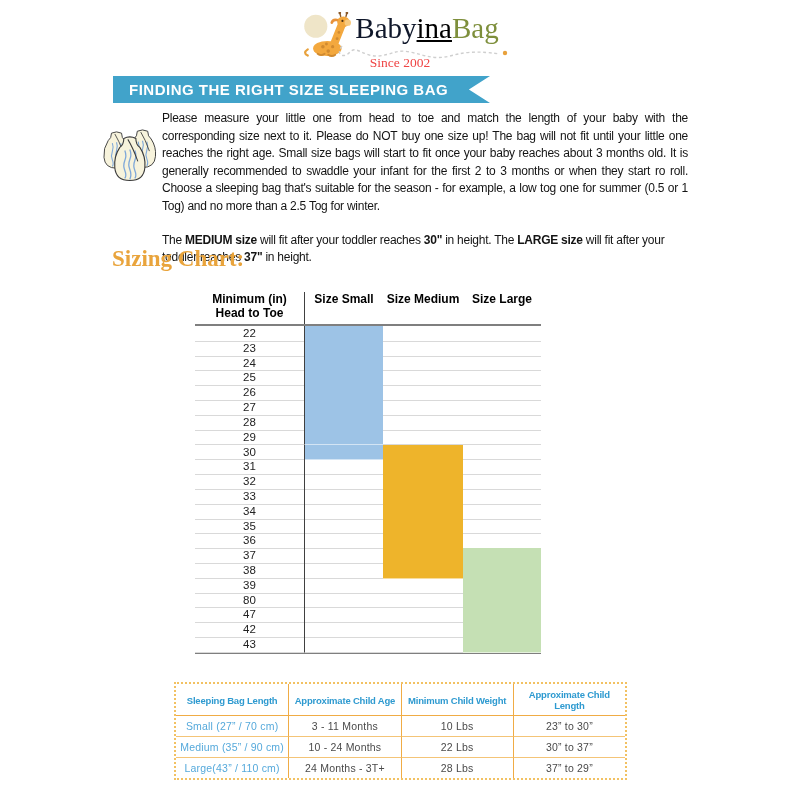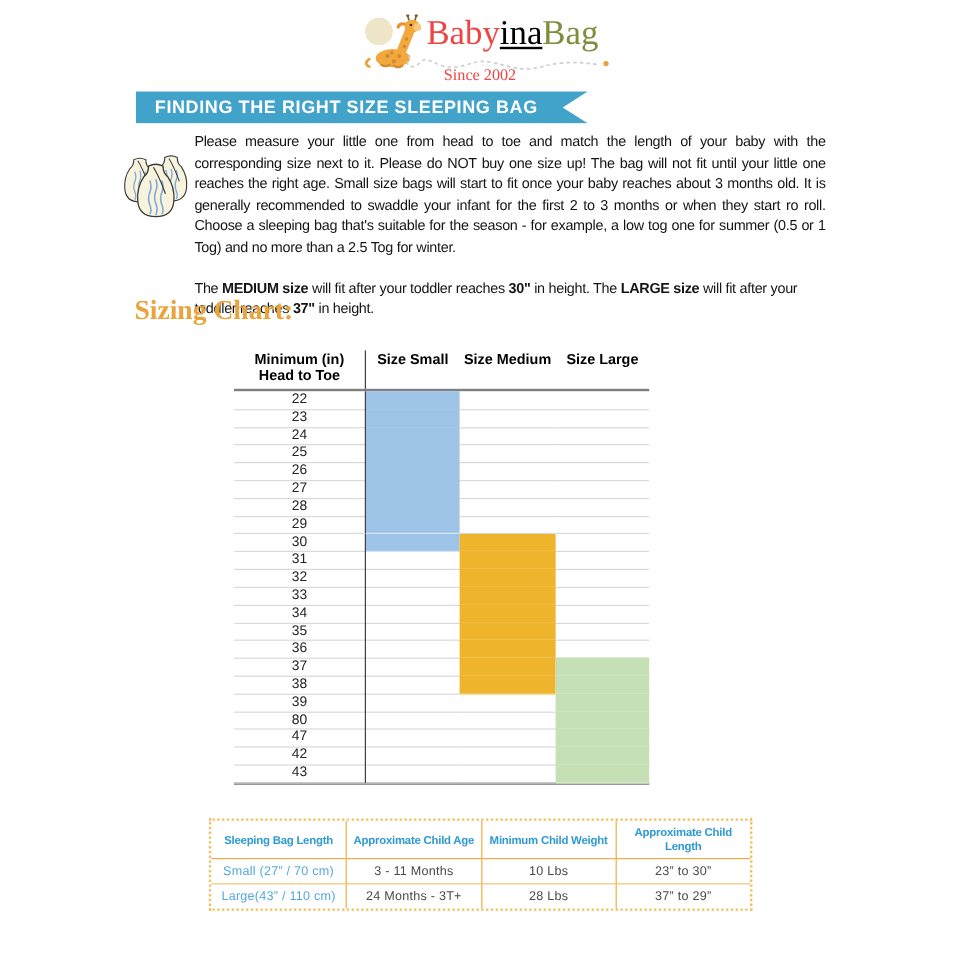--- a/index.html
+++ b/index.html
@@ -81,21 +81,21 @@
         <path d="M40,9 q-5,-1 -6,3" stroke="#E8923A" stroke-width="3" fill="none" stroke-linecap="round"></path>
         <circle cx="46" cy="10" r="1.2" fill="#4a3018"></circle>
         <circle cx="24" cy="39" r="2" fill="#D08A30"></circle>
           <circle cx="30" cy="44" r="2" fill="#D08A30"></circle>
         <circle cx="35" cy="39" r="1.8" fill="#D08A30"></circle>
           <circle cx="28" cy="36" r="1.6" fill="#D08A30"></circle>
         <circle cx="40" cy="30" r="1.6" fill="#D08A30"></circle>
           <circle cx="42" cy="23" r="1.5" fill="#D08A30"></circle>
         <path d="M18,47 q4,3 8,0 M30,48 q4,3 8,0" stroke="#D08A30" stroke-width="2" fill="none" stroke-linecap="round"></path>
       </svg>
-      <div class="brand"><span style="color: #ef4444;">Baby</span><span style="color: #000000; text-decoration: underline;">ina</span><span style="color: rgb(126, 143, 60);">Bag</span></div>
+      <div class="brand"><span style="color: #0f172a;">Baby</span><span style="color: #000000; text-decoration: underline;">ina</span><span style="color: rgb(126, 143, 60);">Bag</span></div>
     </div>
     <svg class="squiggle" viewBox="0 0 178 22">
       <path d="M8,2 c-7,9 2,13 8,6 c6,-7 14,5 28,4 c14,-1 18,-7 32,-4 c14,3 24,8 40,4 c12,-3 22,-6 50,-2" fill="none" stroke="#CFCFCF" stroke-width="1.4" stroke-dasharray="3,2.6"></path>
       <circle cx="171" cy="9" r="2.2" fill="#E8A13C"></circle>
     </svg>
     <div class="tagline" style="color: #ef4444;">Since 2002</div>
   </div>
 
   <div class="ribbon" style="background: rgb(65, 163, 202);">
     <span>FINDING THE RIGHT SIZE SLEEPING BAG</span>
@@ -283,20 +283,26 @@
           </tr>
         </thead>
       <tbody>
           <tr>
             <td class="first">Small (27” / 70 cm)</td>
             <td>3 - 11 Months</td>
             <td>10 Lbs</td>
             <td>23” to 30”</td>
           </tr>
           <tr>
+            <td class="first">Medium (35” / 90 cm)</td>
+            <td>10 - 24 Months</td>
+            <td>22 Lbs</td>
+            <td>30” to 37”</td>
+          </tr>
+          <tr>
             <td class="first">Large(43” / 110 cm)</td>
             <td>24 Months - 3T+</td>
             <td>28 Lbs</td>
             <td>37” to 29”</td>
           </tr>
         </tbody>
     </table>
   </div>
 
 </div>

